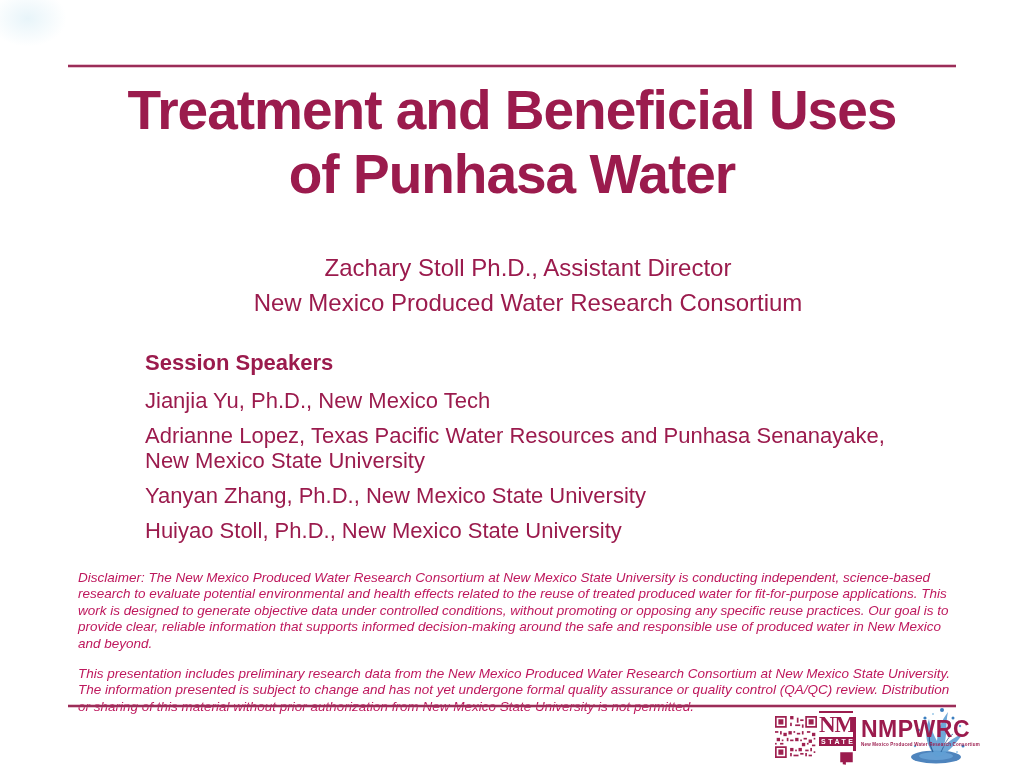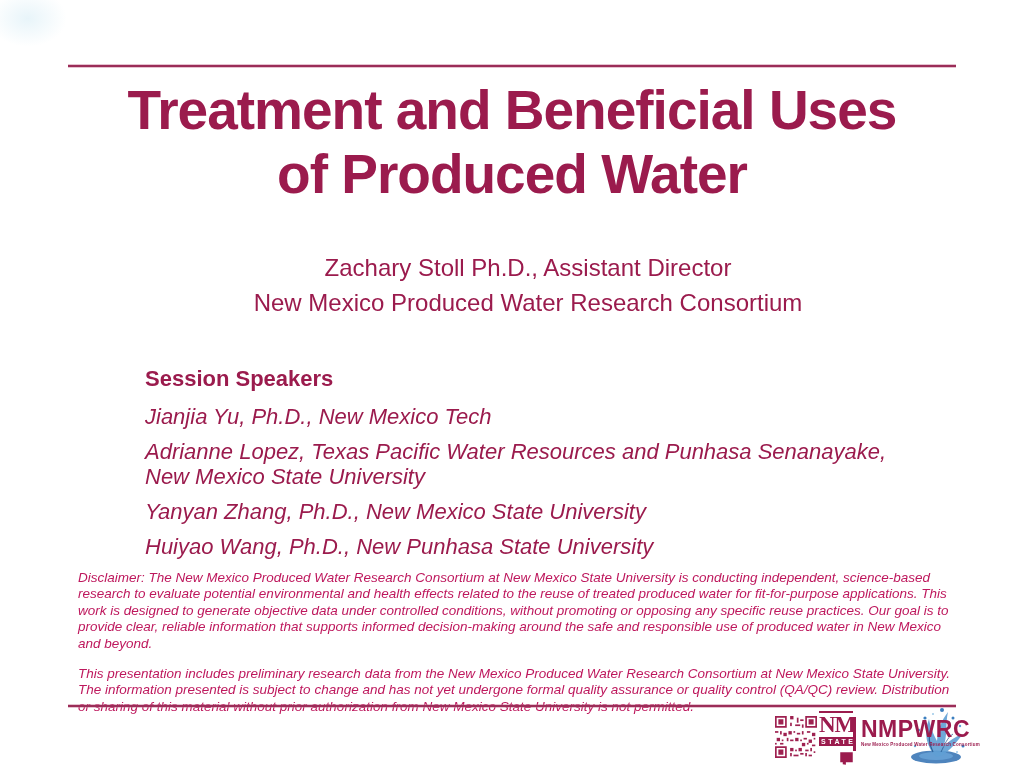--- a/index.html
+++ b/index.html
@@ -7,23 +7,23 @@
          font-family:"Liberation Sans", sans-serif;padding-left:18px;}
   .rule{position:absolute;height:2px;background:#9b2d58;box-shadow:0 1px 0 rgba(200,120,150,.45),0 -1px 0 rgba(200,120,150,.45);}
   .rule-top{left:68px;top:65px;width:888px;}
   .rule-bottom{left:68px;top:705px;width:888px;}
   .faint-artifact{position:absolute;left:0;top:0;width:66px;height:46px;
     background:radial-gradient(ellipse at 42% 40%, rgba(213,236,245,.55), rgba(255,255,255,0) 72%);}
   .title{position:absolute;left:0;top:78px;width:1024px;text-align:center;
          color:#9b1b4d;font-size:55px;font-weight:bold;line-height:64px;letter-spacing:-1px;}
   .presenter{position:absolute;left:0;top:250px;width:1024px;text-align:center;
              color:#9b1b4d;font-size:24px;line-height:35px;margin-left:16px;}
-  .speakers{position:absolute;left:145px;top:366px;width:760px;color:#9b1b4d;font-size:22px;line-height:25px;}
+  .speakers{position:absolute;left:145px;top:350px;width:760px;color:#9b1b4d;font-size:22px;line-height:25px;}
   .speakers .heading{font-weight:bold;margin-bottom:13px;}
-  .speakers .item{margin-bottom:10px;white-space:pre-line;font-style:italic;}
+  .speakers .item{margin-bottom:10px;white-space:pre-line;}
   .disclaimer{position:absolute;left:78px;top:570px;width:874px;color:#be185d;
               font-size:13.5px;line-height:16.4px;font-style:italic;}
   .disclaimer .p2{margin-top:14px;}
   
   .qr{position:absolute;left:775px;top:714px;width:42px;height:46px;}
   .nmsu{position:absolute;left:819px;top:711px;width:34px;height:53px;border-top:2px solid #9b1b4d;}
   .nmsu .nm{font-family:"Liberation Serif", serif;font-weight:bold;color:#9b1b4d;
             font-size:23px;line-height:24px;letter-spacing:-1px;}
   .nmsu .state{background:#9b1b4d;color:#ffffff;font-size:7px;font-weight:bold;
                letter-spacing:2.5px;text-align:center;line-height:9px;height:9px;padding-left:2px;}
@@ -38,35 +38,35 @@
 <body>
 
 <div class="slide">
 
   <div class="faint-artifact"></div>
 
   <div class="rule rule-top"></div>
 
   <div class="title">
     <div>Treatment and Beneficial Uses</div>
-    <div>of Produced Water</div>
+    <div>of Punhasa Water</div>
   </div>
 
   <div class="presenter">
     <div>Zachary Stoll Ph.D., Assistant Director</div>
     <div>New Mexico Produced Water Research Consortium</div>
   </div>
 
   <div class="speakers">
     <div class="heading">Session Speakers</div>
     <div class="item">Jianjia Yu, Ph.D.,  New Mexico Tech</div>
     <div class="item">Adrianne Lopez, Texas Pacific Water Resources and Punhasa Senanayake,
 New Mexico State University</div>
     <div class="item">Yanyan Zhang, Ph.D., New Mexico State University</div>
-    <div class="item">Huiyao Wang, Ph.D., New Punhasa State University</div>
+    <div class="item">Huiyao Stoll, Ph.D., New Mexico State University</div>
   </div>
 
   <div class="disclaimer">
     <div class="p1">Disclaimer:  The New Mexico Produced Water Research Consortium at New Mexico State University is conducting independent, science-based research to evaluate potential environmental and health effects related to the reuse of treated produced water for fit-for-purpose applications. This work is designed to generate objective data under controlled conditions, without promoting or opposing any specific reuse practices. Our goal is to provide clear, reliable information that supports informed decision-making around the safe and responsible use of produced water in New Mexico and beyond.</div>
     <div class="p2">This presentation includes preliminary research data from the New Mexico Produced Water Research Consortium at New Mexico State University. The information presented is subject to change and has not yet undergone formal quality assurance or quality control (QA/QC) review. Distribution or sharing of this material without prior authorization from New Mexico State University is not permitted.</div>
   </div>
 
   <div class="rule rule-bottom"></div>
 
   <svg class="qr" viewBox="0 0 25 25" fill="#9e2150">

